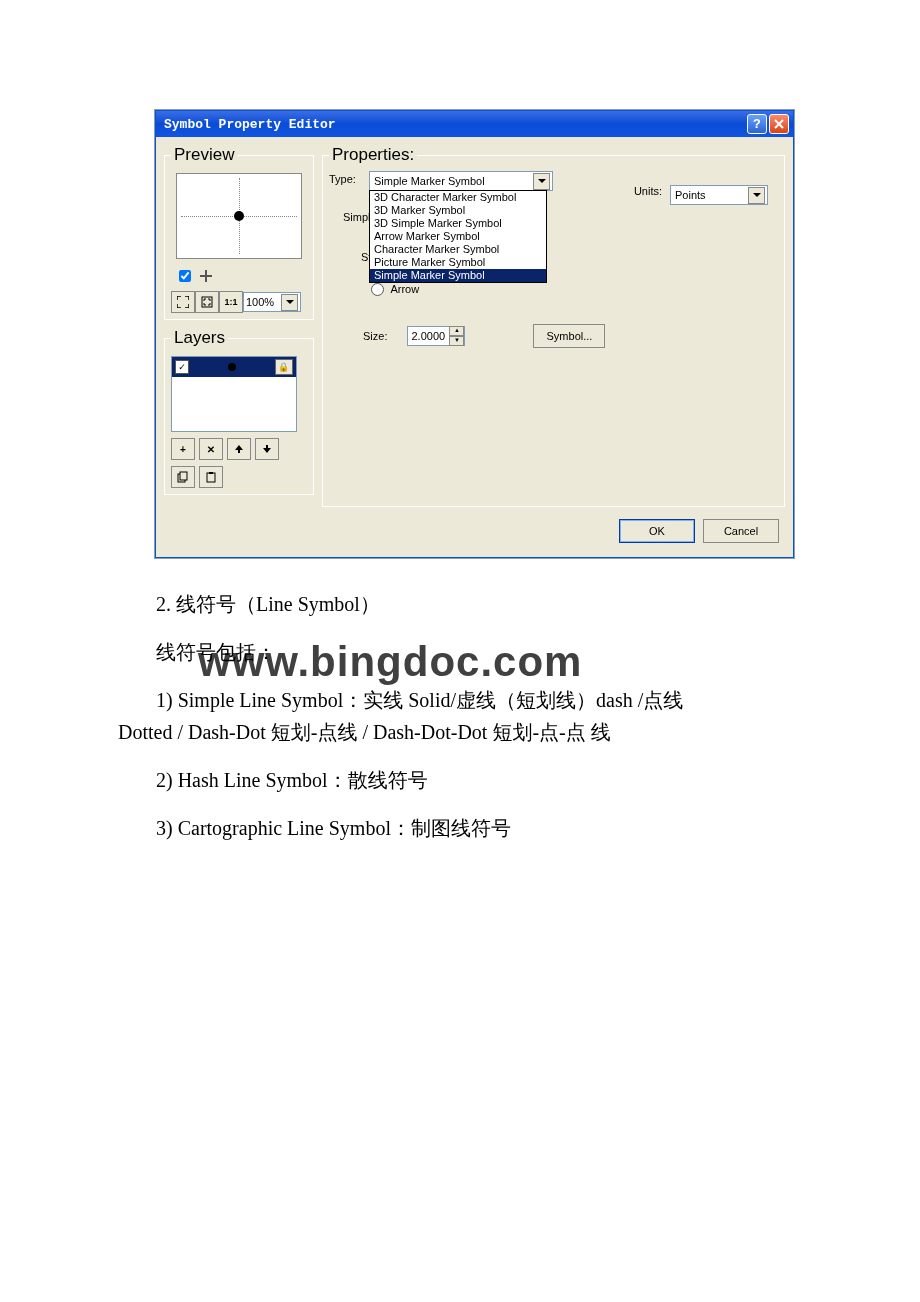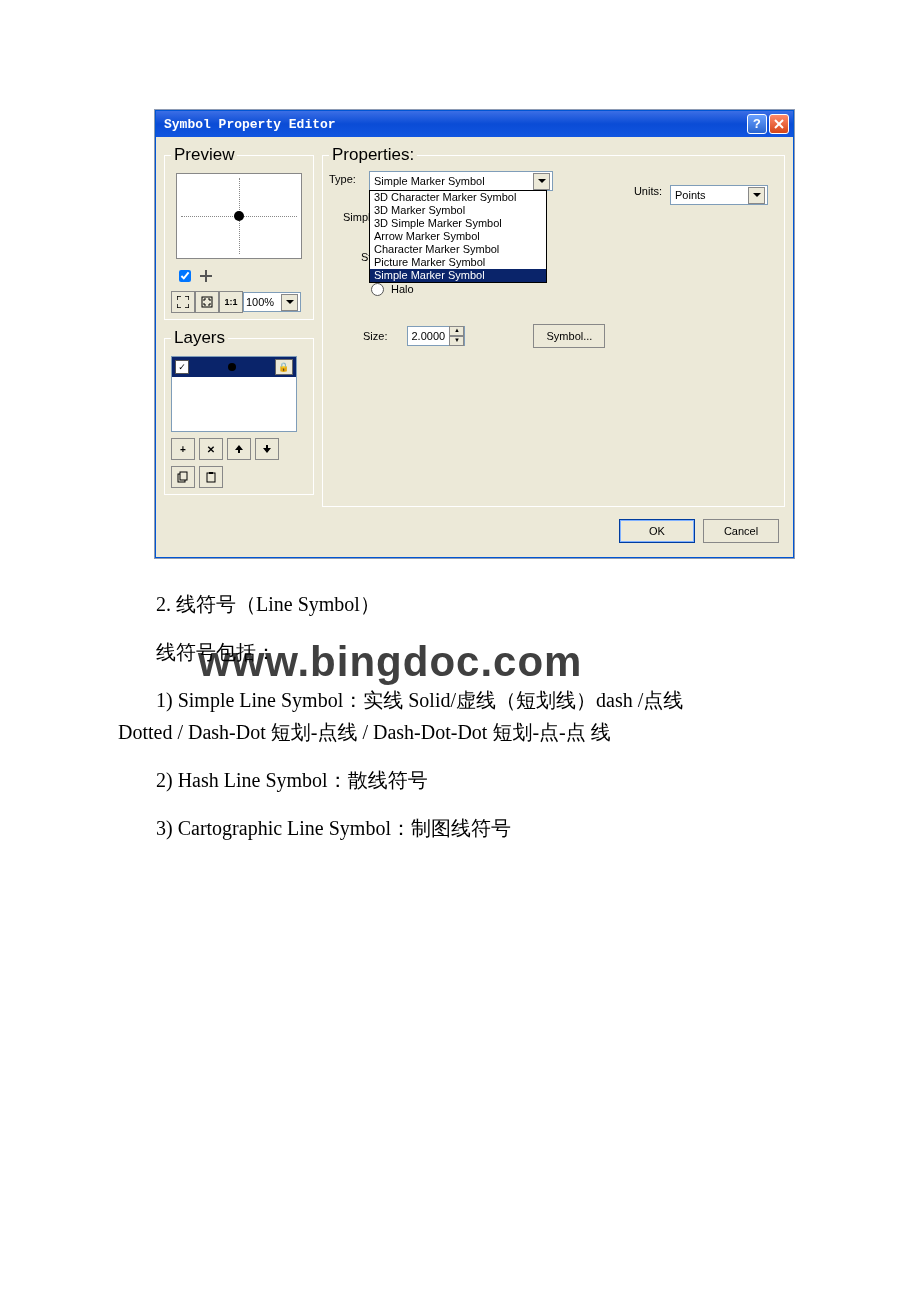--- a/index.html
+++ b/index.html
@@ -365,21 +365,21 @@
 
           <span class="simple-label">Simpl</span>
           <span class="st-label">St</span>
 
           <div class="tab-stub">
             <div style="margin-top:70px; margin-left:2px;">
               <span class="radio checked"></span>
             </div>
             <div style="margin-top:8px; margin-left:2px;">
               <span class="radio"></span>
-              <span>Halo</span>
+              <span>Arrow</span>
             </div>
             <div class="tab-row" style="margin-top:28px; margin-left:-6px;">
               <span>Size:</span>
               <div class="spin">
                 <span class="val">2.0000</span>
                 <div class="spin-btns">
                   <div>▲</div>
                   <div>▼</div>
                 </div>
               </div>

